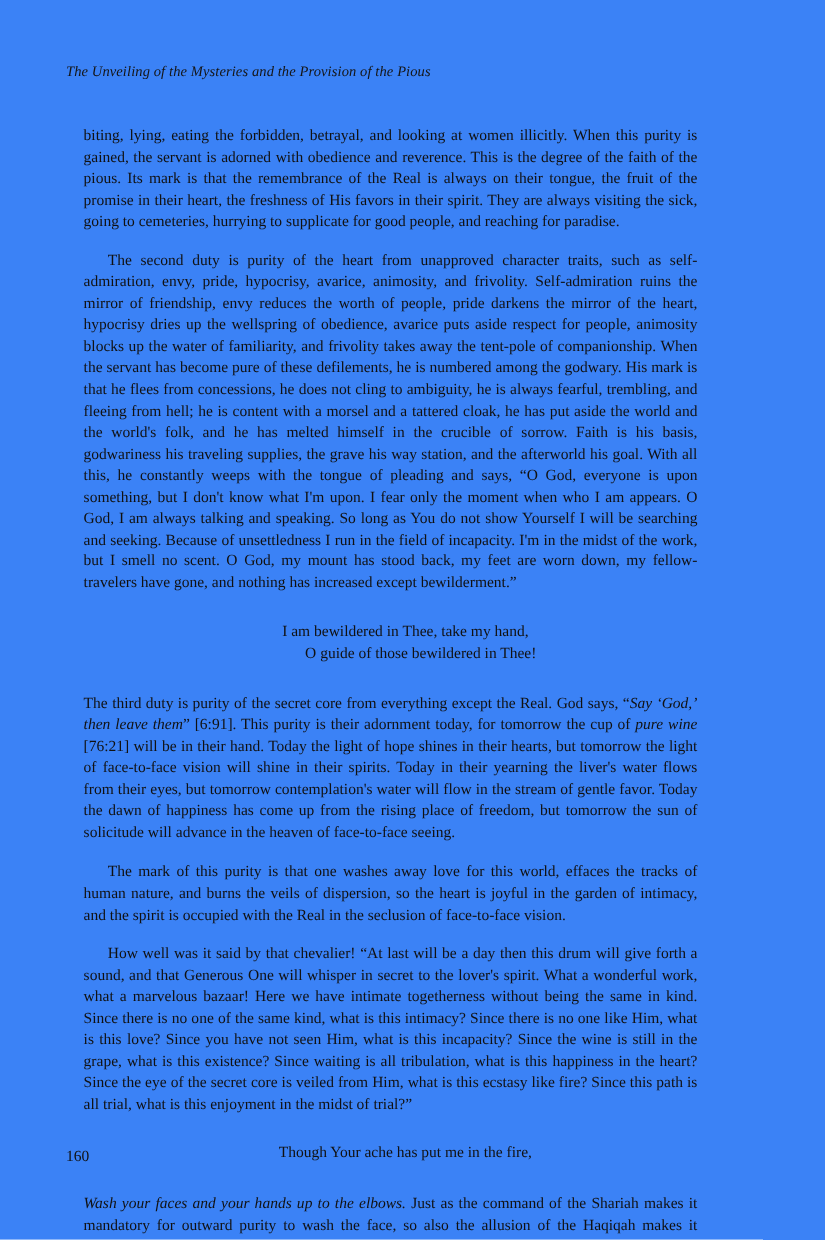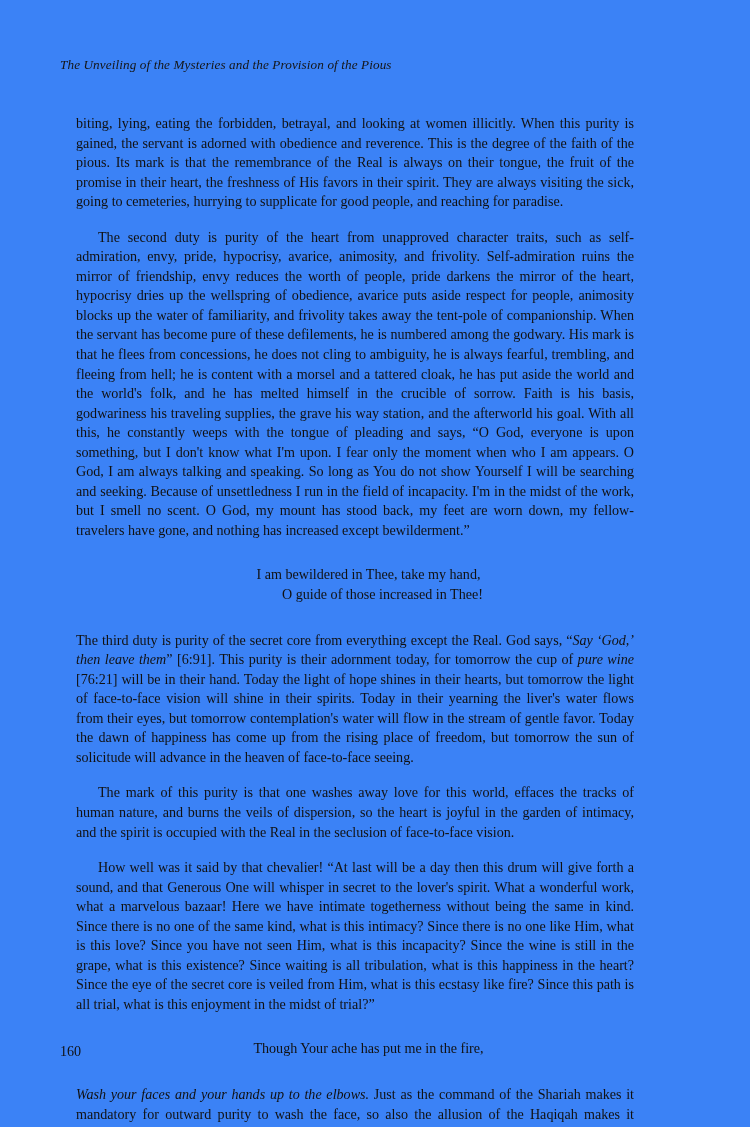--- a/index.html
+++ b/index.html
@@ -82,21 +82,21 @@
   <div class="running-head">The Unveiling of the Mysteries and the Provision of the Pious</div>
 
   <div class="text-block">
 
     <p class="body-par noindent">biting, lying, eating the forbidden, betrayal, and looking at women illicitly. When this purity is gained, the servant is adorned with obedience and reverence. This is the degree of the faith of the pious. Its mark is that the remembrance of the Real is always on their tongue, the fruit of the promise in their heart, the freshness of His favors in their spirit. They are always visiting the sick, going to cemeteries, hurrying to supplicate for good people, and reaching for paradise.</p>
 
     <p class="body-par indent">The second duty is purity of the heart from unapproved character traits, such as self-admiration, envy, pride, hypocrisy, avarice, animosity, and frivolity. Self-admiration ruins the mirror of friendship, envy reduces the worth of people, pride darkens the mirror of the heart, hypocrisy dries up the wellspring of obedience, avarice puts aside respect for people, animosity blocks up the water of familiarity, and frivolity takes away the tent-pole of companionship. When the servant has become pure of these defilements, he is numbered among the godwary. His mark is that he flees from concessions, he does not cling to ambiguity, he is always fearful, trembling, and fleeing from hell; he is content with a morsel and a tattered cloak, he has put aside the world and the world's folk, and he has melted himself in the crucible of sorrow. Faith is his basis, godwariness his traveling supplies, the grave his way station, and the afterworld his goal. With all this, he constantly weeps with the tongue of pleading and says, “O God, everyone is upon something, but I don't know what I'm upon. I fear only the moment when who I am appears. O God, I am always talking and speaking. So long as You do not show Yourself I will be searching and seeking. Because of unsettledness I run in the field of incapacity. I'm in the midst of the work, but I smell no scent. O God, my mount has stood back, my feet are worn down, my fellow-travelers have gone, and nothing has increased except bewilderment.”</p>
 
     <div class="verse">
       <div class="vline vline-1">I am bewildered in Thee, take my hand,</div>
-      <div class="vline vline-2">O guide of those increased in Thee!</div>
+      <div class="vline vline-2">O guide of those bewildered in Thee!</div>
     </div>
 
     <p class="body-par noindent"><span>The third duty is purity of the secret core from everything except the Real. God says, “</span><em class="q">Say ‘God,’ then leave them</em><span>” [6:91]. This purity is their adornment today, for tomorrow the cup of </span><em class="q">pure wine</em><span> [76:21] will be in their hand. Today the light of hope shines in their hearts, but tomorrow the light of face-to-face vision will shine in their spirits. Today in their yearning the liver's water flows from their eyes, but tomorrow contemplation's water will flow in the stream of gentle favor. Today the dawn of happiness has come up from the rising place of freedom, but tomorrow the sun of solicitude will advance in the heaven of face-to-face seeing.</span></p>
 
     <p class="body-par indent">The mark of this purity is that one washes away love for this world, effaces the tracks of human nature, and burns the veils of dispersion, so the heart is joyful in the garden of intimacy, and the spirit is occupied with the Real in the seclusion of face-to-face vision.</p>
 
     <p class="body-par indent">How well was it said by that chevalier! “At last will be a day then this drum will give forth a sound, and that Generous One will whisper in secret to the lover's spirit. What a wonderful work, what a marvelous bazaar! Here we have intimate togetherness without being the same in kind. Since there is no one of the same kind, what is this intimacy? Since there is no one like Him, what is this love? Since you have not seen Him, what is this incapacity? Since the wine is still in the grape, what is this existence? Since waiting is all tribulation, what is this happiness in the heart? Since the eye of the secret core is veiled from Him, what is this ecstasy like fire? Since this path is all trial, what is this enjoyment in the midst of trial?”</p>
 
     <div class="verse">
       <div class="vline vline-1">Though Your ache has put me in the fire,</div>

